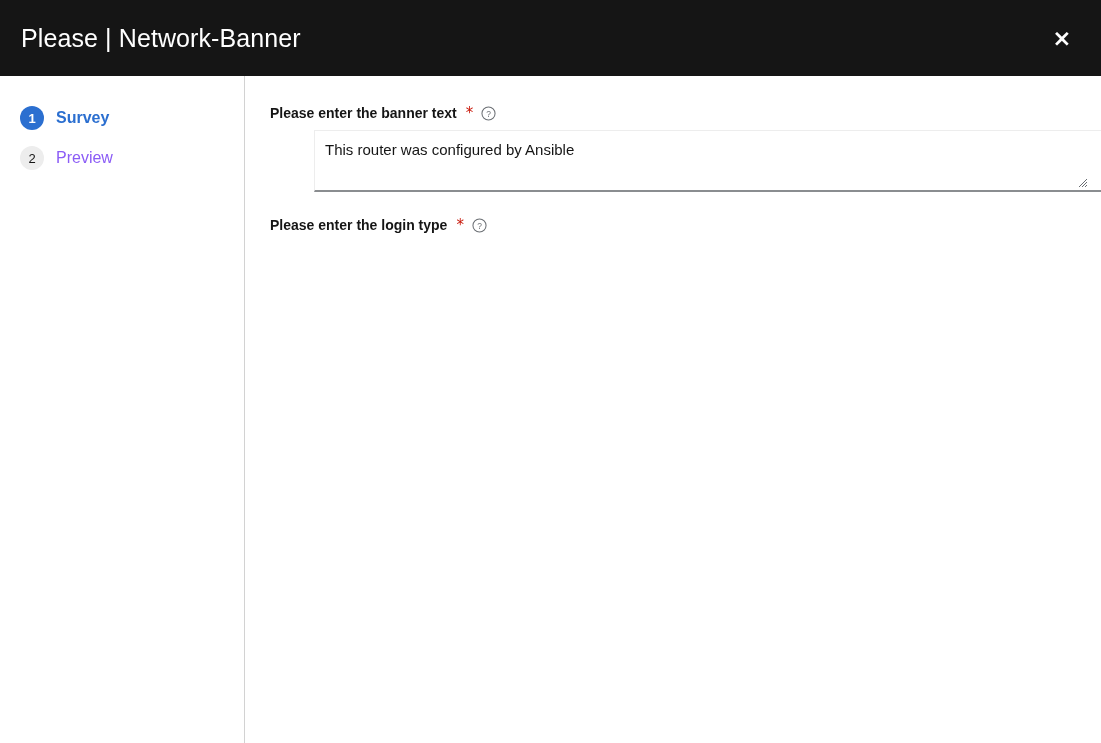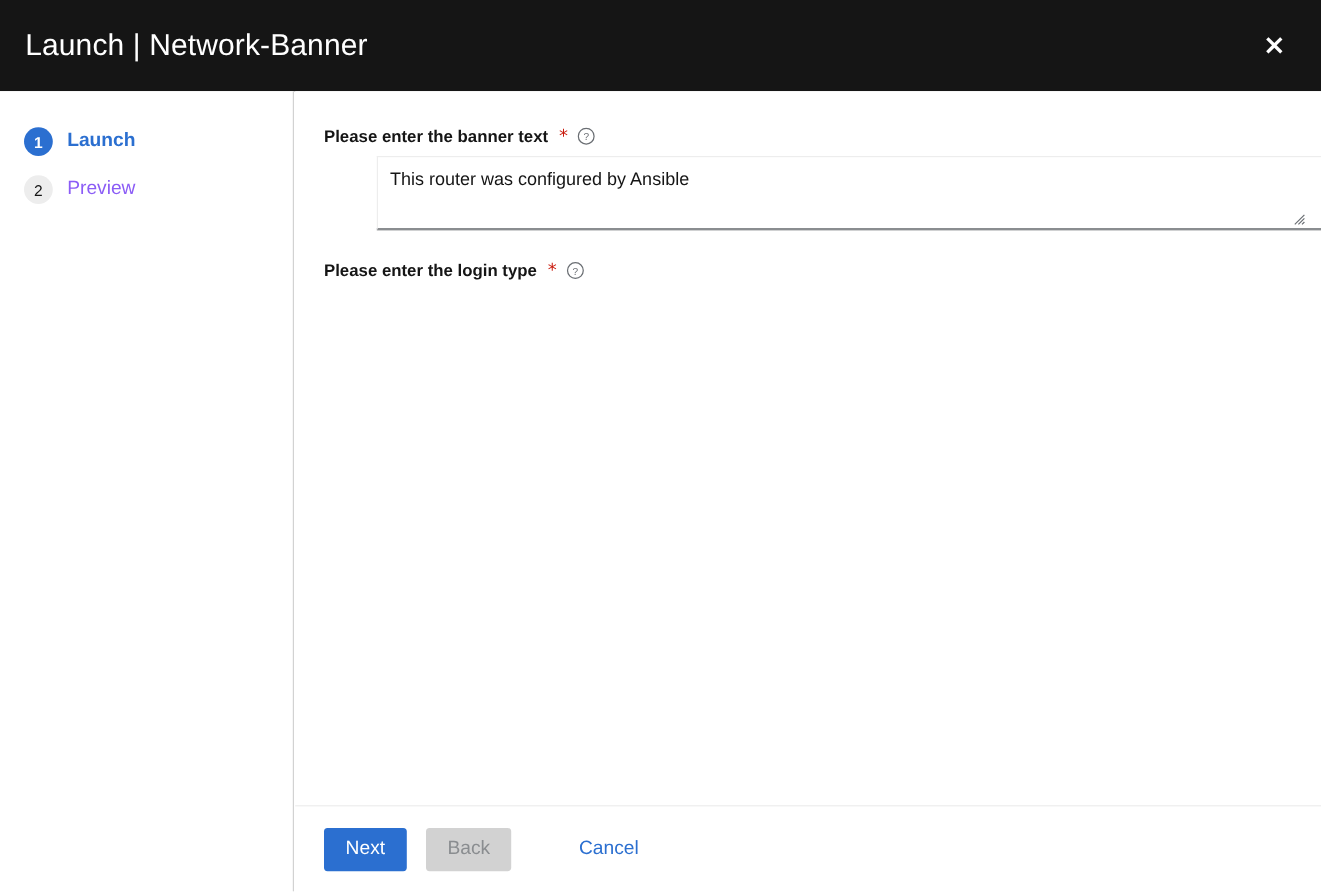--- a/index.html
+++ b/index.html
@@ -277,32 +277,32 @@
     background: transparent;
     color: #2b6fd0;
     margin-left: 48px;
     padding: 0 8px;
   }
 </style>
 </head>
 <body>
 
 <div class="modal-header">
-  <div class="modal-title">Launch | Network-Banner</div>
+  <div class="modal-title">Please | Network-Banner</div>
   <button class="close-button">
     <span class="glyph">×</span>
   </button>
 </div>
 
 <div class="modal-body">
 
   <div class="wizard-nav">
     <div class="wizard-step active">
       <span class="step-num">1</span>
-      <span class="step-label">Launch</span>
+      <span class="step-label">Survey</span>
     </div>
     <div class="wizard-step inactive">
       <span class="step-num">2</span>
       <span class="step-label">Preview</span>
     </div>
   </div>
 
   <div class="wizard-main">
 
     <div class="form-area">
@@ -334,20 +334,15 @@
             <svg width="15" height="15" viewBox="0 0 16 16">
               <circle cx="8" cy="8" r="7" fill="none" stroke="#6a6e73" stroke-width="1.1"></circle>
               <text x="8" y="11.6" font-size="9" font-family="Liberation Sans, sans-serif" fill="#6a6e73" text-anchor="middle">?</text>
             </svg>
           </span>
         </div>
       </div>
 
     </div>
 
-    <div class="wizard-footer">
-      <button class="btn btn-primary">Next</button>
-      <button class="btn btn-disabled">Back</button>
-      <button class="btn btn-link">Cancel</button>
-    </div>
 
   </div>
 </div>
 
 </body></html>

